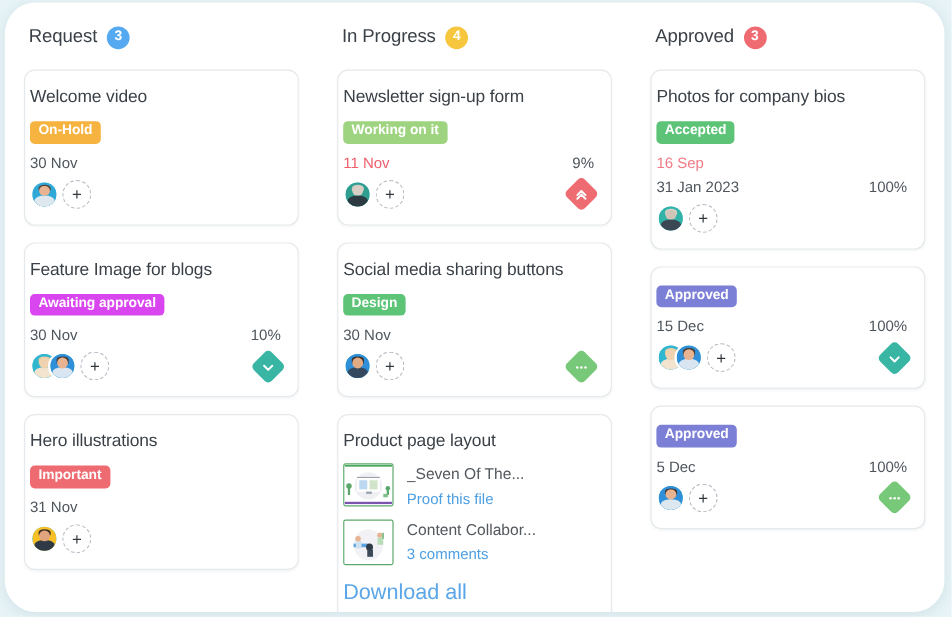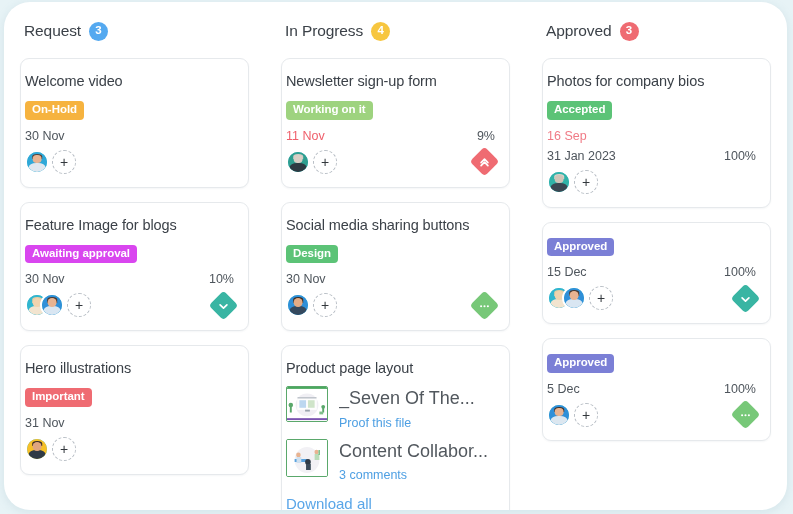--- a/index.html
+++ b/index.html
@@ -194,36 +194,35 @@
     flex: 0 0 42px;
     border: 1px solid #5aa86b;
     border-radius: 2px;
     background: #fbfbfb;
     overflow: hidden;
     position: relative;
   }
   .thumb.square { height: 38px; }
   .attach-text { padding-top: 1px; min-width: 0; }
   .attach-name {
-    font-size: 18px;
+    font-size: 13px;
     color: #52585e;
     line-height: 1.25;
     margin-bottom: 3px;
     white-space: nowrap;
     overflow: hidden;
   }
   .attach-link {
     font-size: 12.5px;
     color: #4d9fe3;
     line-height: 1.2;
   }
   .download-all {
-    font-size: 15px;
+    font-size: 18px;
     color: #5aa6e8;
-    text-decoration: underline;
     display: inline-block;
     margin: 4px 0 7px 0;
   }
   .id-row {
     display: flex;
     align-items: center;
     gap: 8px;
     margin-bottom: 9px;
   }
   .id-num {

